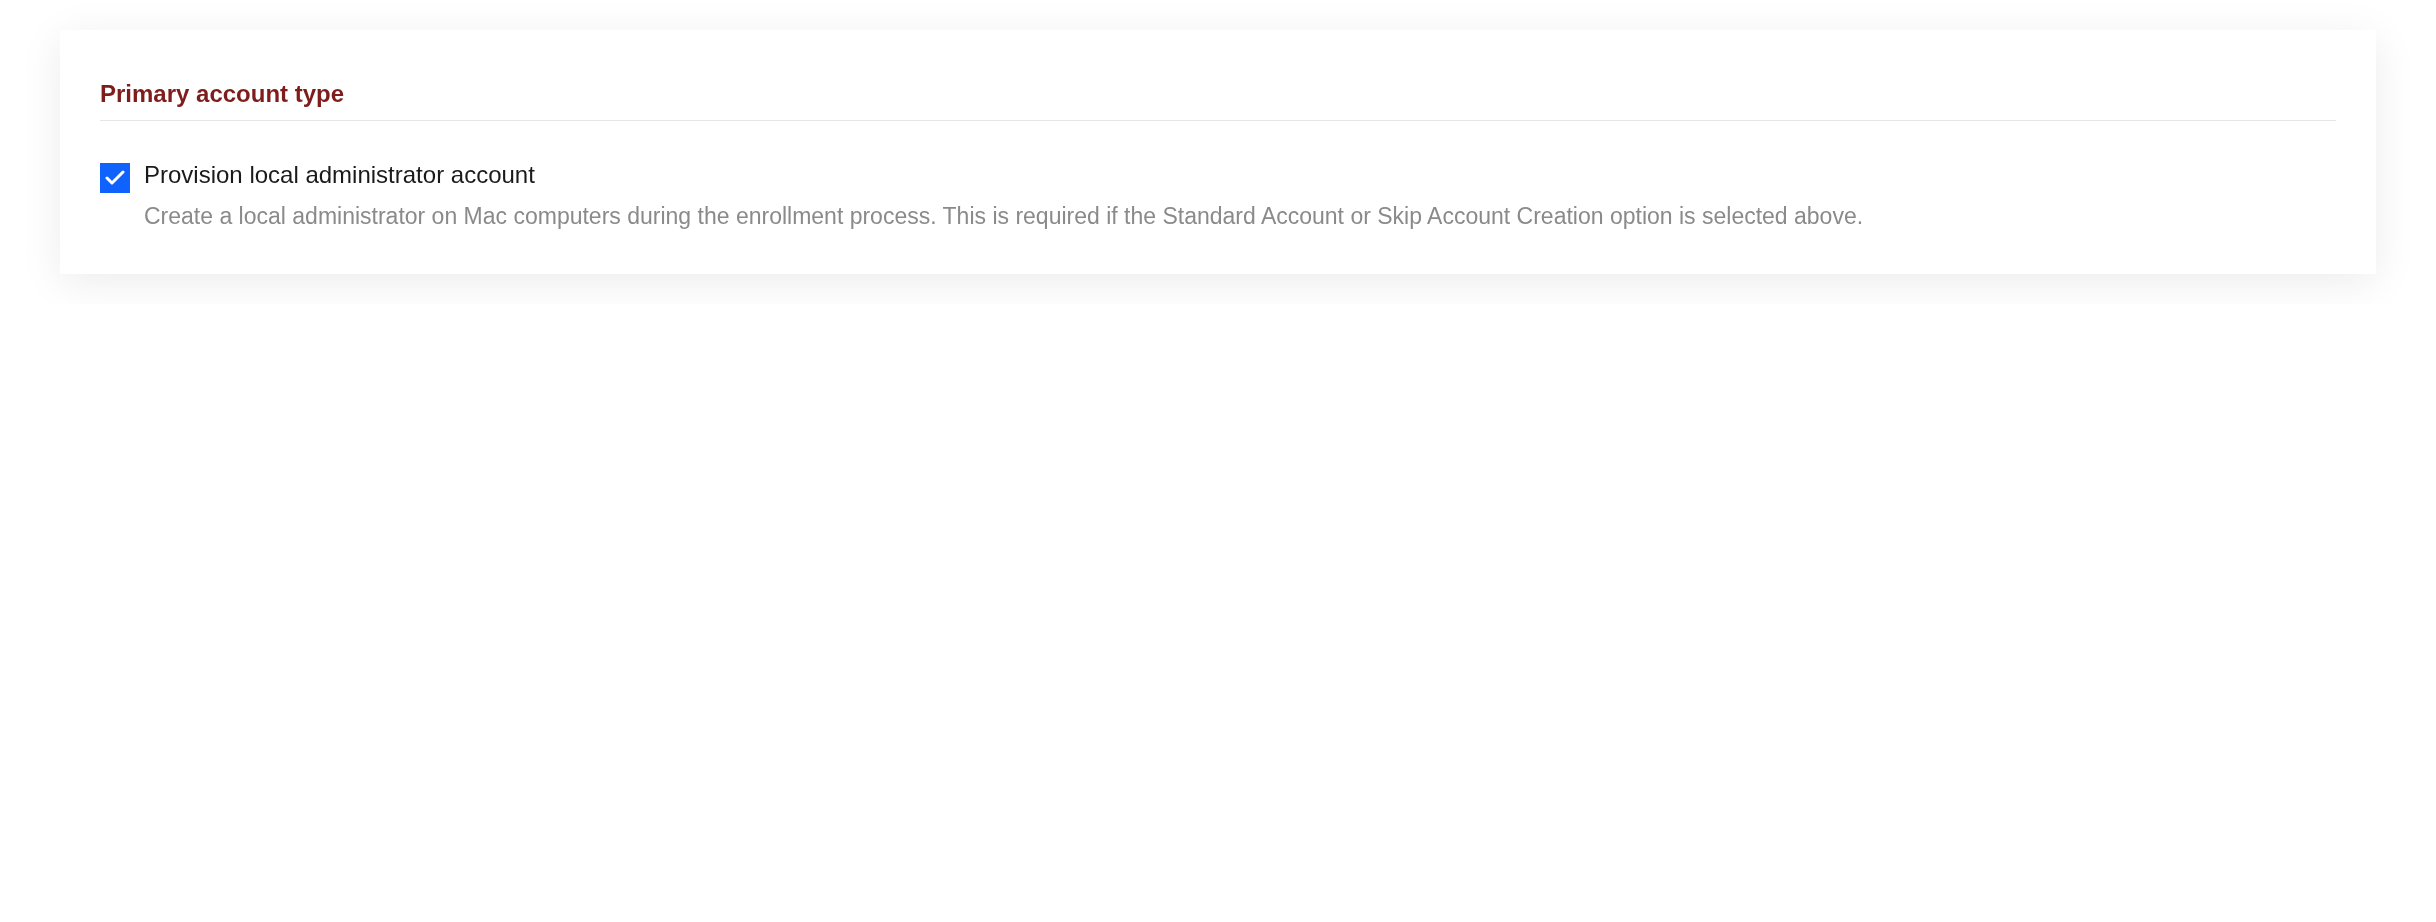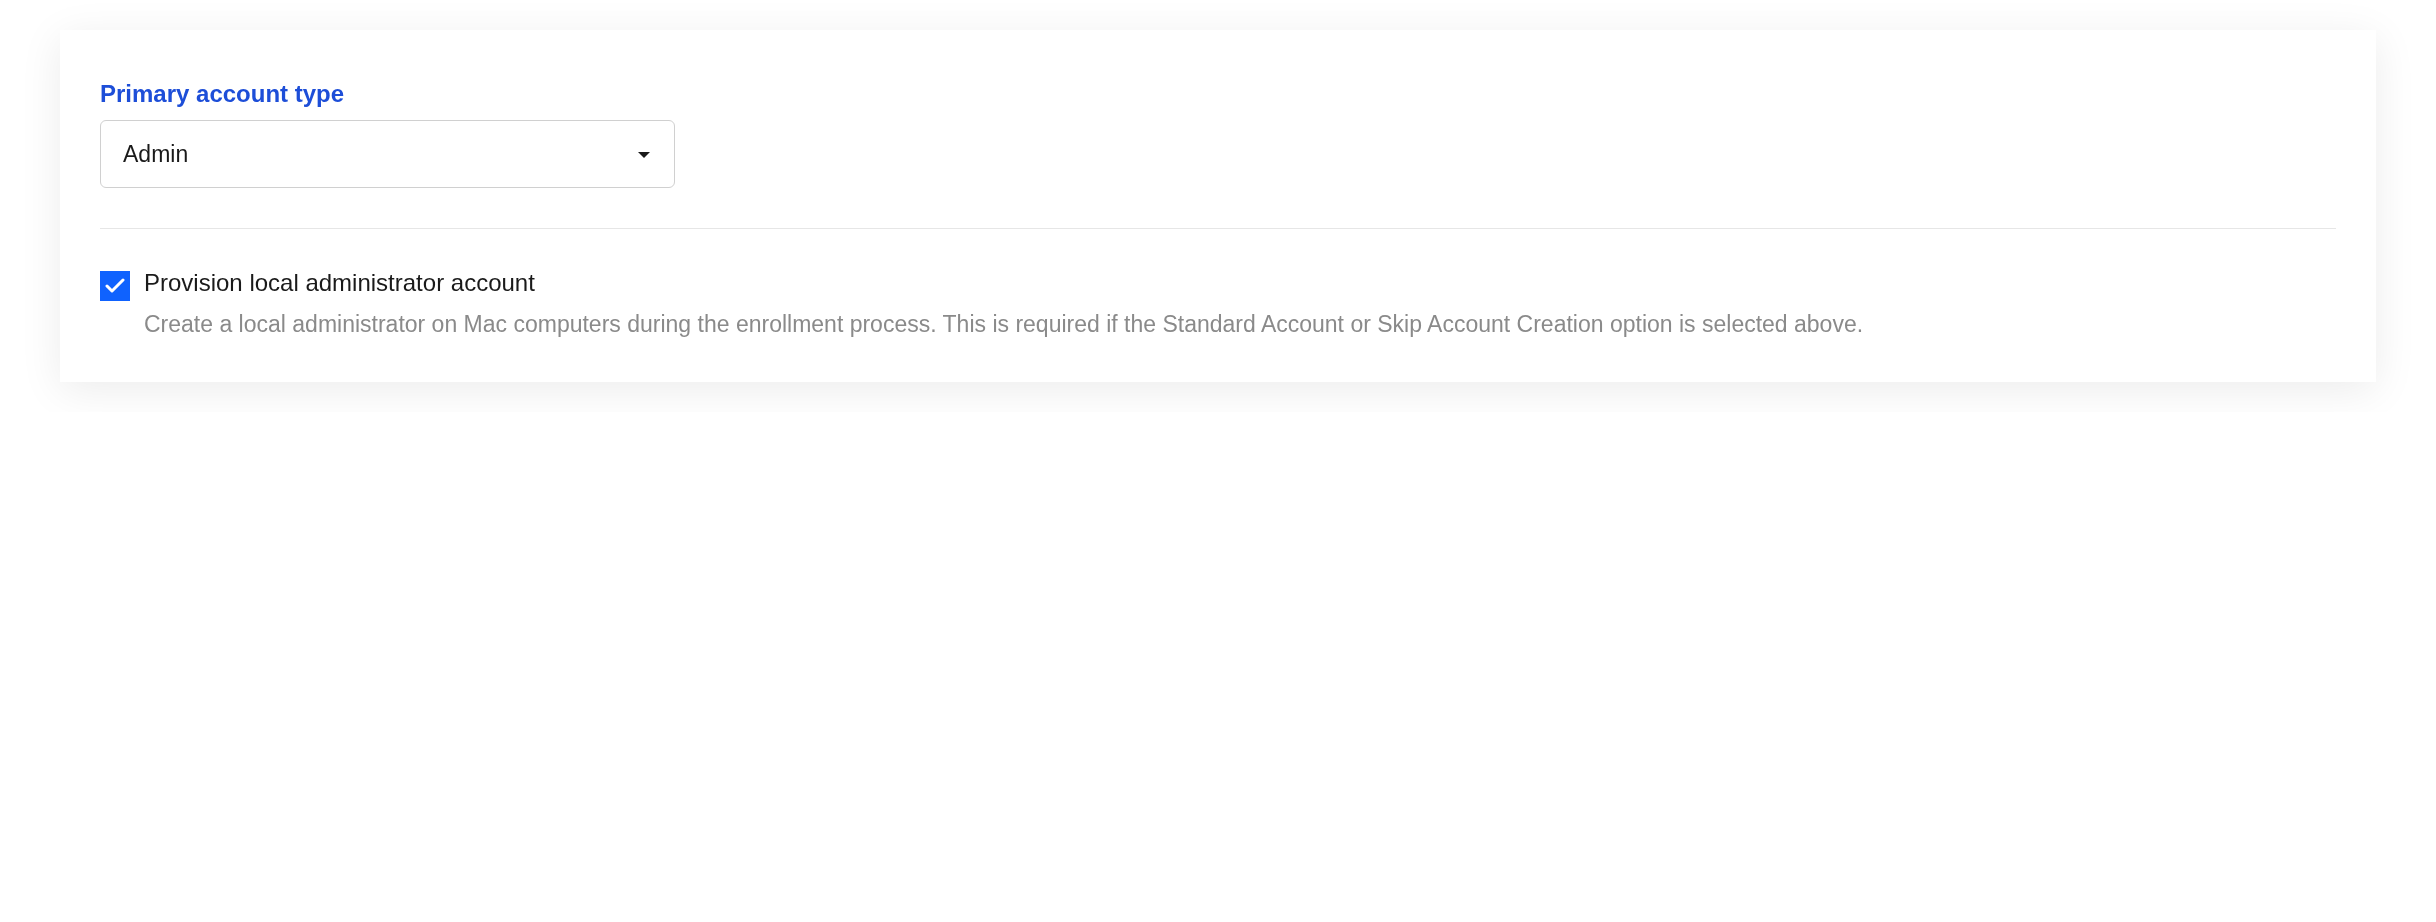--- a/index.html
+++ b/index.html
@@ -14,21 +14,21 @@
     }
     .card {
       background: #ffffff;
       box-shadow: 0 8px 40px rgba(0,0,0,0.08);
       padding: 50px 40px 40px 40px;
       width: 100%;
     }
     .section-title {
       font-size: 24px;
       font-weight: 600;
-      color: #1d4ed8;
+      color: #7f1d1d;
       margin-bottom: 12px;
     }
     .section-desc {
       font-size: 23px;
       line-height: 1.5;
       color: #8a8a8a;
       margin-bottom: 35px;
     }
     .select-wrapper {
       position: relative;
@@ -97,30 +97,20 @@
     }
   </style>
 </head>
 <body>
 
 <div class="card">
 
   <div>
     <h2 class="section-title">Primary account type</h2>
 
-    <div class="select-wrapper">
-      <div class="select">
-        <span>Admin</span>
-      </div>
-      <span class="select-caret">
-        <svg width="14" height="8" viewBox="0 0 14 8" fill="none">
-          <path d="M1 1 L7 7 L13 1 Z" fill="#1a1a1a"></path>
-        </svg>
-      </span>
-    </div>
   </div>
 
   <hr class="divider">
 
   <div class="checkbox-row">
     <div class="checkbox">
       <span>
         <svg width="20" height="16" viewBox="0 0 20 16" fill="none">
           <path d="M2 8 L7 13 L18 2" stroke="#ffffff" stroke-width="3" stroke-linecap="round" stroke-linejoin="round" fill="none"></path>
         </svg>

